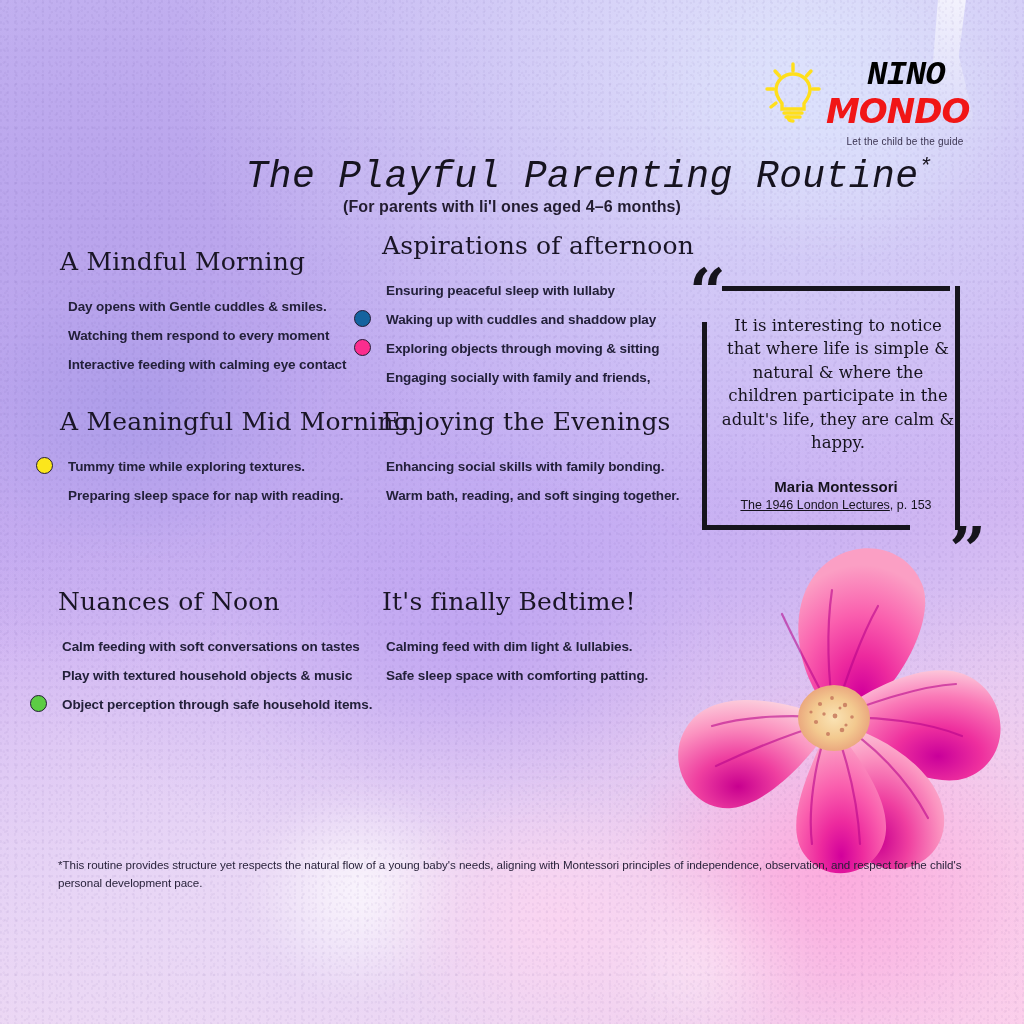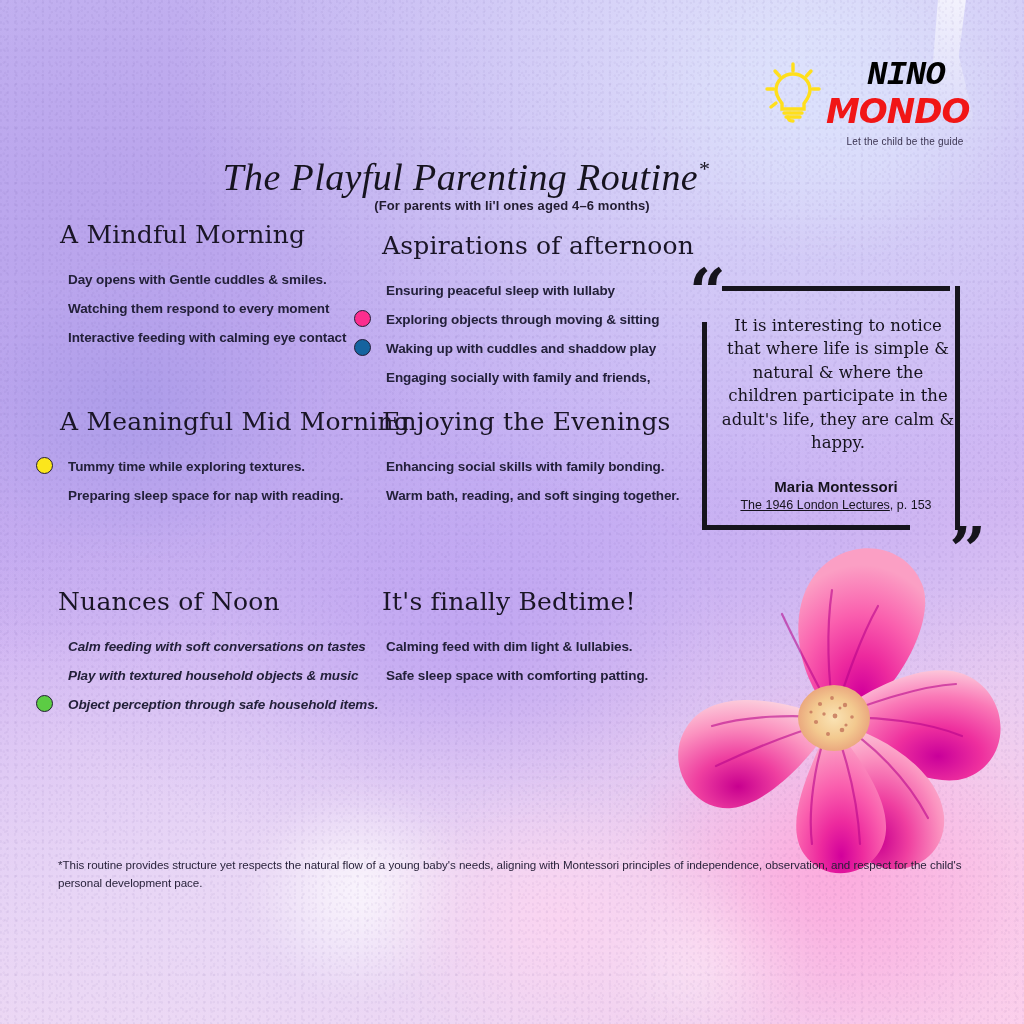--- a/index.html
+++ b/index.html
@@ -93,28 +93,28 @@
     font-size:34px; letter-spacing:-1px; color:#f11616; line-height:1.05; display:block;
     margin-top:2px;
   }
   .logo-tag {
     position:absolute; top:78px; left:36px; width:214px; text-align:center;
     font-size:10px; color:#3a3350; letter-spacing:.2px;
   }
 
   
   .title {
-    position:absolute; top:155px; left:0; width:932px; text-align:center;
-    font-family:Liberation Serif, serif; font-style:italic; font-size:38px;
+    position:absolute; top:155px; left:0; width:932px; text-align:right;
+    font-family:Liberation Mono, monospace; font-style:italic; font-size:38px;
     color:#16131f; letter-spacing:.4px;
   }
   .title .star { font-size:22px; vertical-align:super; }
   .subtitle {
     position:absolute; top:198px; left:0; width:1024px; text-align:center;
-    font-size:13px; font-weight:bold; color:#221c30; letter-spacing:.1px;
+    font-size:16px; font-weight:bold; color:#221c30; letter-spacing:.1px;
   }
 
   
   .section { position:absolute; }
   .sec-head {
     font-family:"DejaVu Serif", serif; font-size:25px; color:#1a1526;
     letter-spacing:.2px; white-space:nowrap; line-height:1.1;
   }
   .sec-lines { margin-top:18px; }
   .line {
@@ -205,47 +205,47 @@
     </div>
     <div class="logo-tag">Let the child be the guide</div>
   </div>
 
   <div class="title">
     <span>The Playful Parenting Routine</span><span class="star">*</span>
   </div>
   <div class="subtitle">(For parents with li'l ones aged 4–6 months)</div>
 
   <div id="sections-host">
-      <div class="section" style="top: 221px; left: 46px;">
+      <div class="section" style="top: 248px; left: 46px;">
         <div class="sec-head" style="margin-left: 14px;">A Mindful Morning</div>
         <div class="sec-lines" style="margin-left: 22px;">
           <div class="line">
             <span class="txt">Day opens with Gentle cuddles &amp; smiles.</span>
           </div>
           <div class="line">
             <span class="txt">Watching them respond to every moment</span>
           </div>
           <div class="line">
             <span class="txt">Interactive feeding with calming eye contact</span>
           </div>
         </div>
       </div>
       <div class="section" style="top: 232px; left: 372px;">
         <div class="sec-head" style="margin-left: 10px;">Aspirations of afternoon</div>
         <div class="sec-lines" style="margin-left: 14px;">
           <div class="line">
             <span class="txt">Ensuring peaceful sleep with lullaby</span>
           </div>
           <div class="line">
+            <span class="dot" style="background: rgb(21, 99, 159);"></span>
+            <span class="txt">Waking up with cuddles and shaddow play</span>
+          </div>
+          <div class="line">
             <span class="dot" style="background: rgb(251, 45, 142);"></span>
             <span class="txt">Exploring objects through moving &amp; sitting</span>
-          </div>
-          <div class="line">
-            <span class="dot" style="background: rgb(21, 99, 159);"></span>
-            <span class="txt">Waking up with cuddles and shaddow play</span>
           </div>
           <div class="line">
             <span class="txt">Engaging socially with family and friends,</span>
           </div>
         </div>
       </div>
       <div class="section" style="top: 408px; left: 46px;">
         <div class="sec-head" style="margin-left: 14px;">A Meaningful Mid Morning</div>
         <div class="sec-lines" style="margin-left: 22px;">
           <div class="line">
@@ -263,21 +263,21 @@
           <div class="line">
             <span class="txt">Enhancing social skills with family bonding.</span>
           </div>
           <div class="line">
             <span class="txt">Warm bath, reading, and soft singing together.</span>
           </div>
         </div>
       </div>
       <div class="section" style="top: 588px; left: 46px;">
         <div class="sec-head" style="margin-left: 12px;">Nuances of Noon</div>
-        <div class="sec-lines" style="margin-left: 22px; font-style: italic;">
+        <div class="sec-lines" style="margin-left: 16px;">
           <div class="line">
             <span class="txt">Calm feeding with soft conversations on tastes</span>
           </div>
           <div class="line">
             <span class="txt">Play with textured household objects &amp; music</span>
           </div>
           <div class="line">
             <span class="dot" style="background: rgb(92, 204, 68);"></span>
             <span class="txt">Object perception through safe household items.</span>
           </div>

